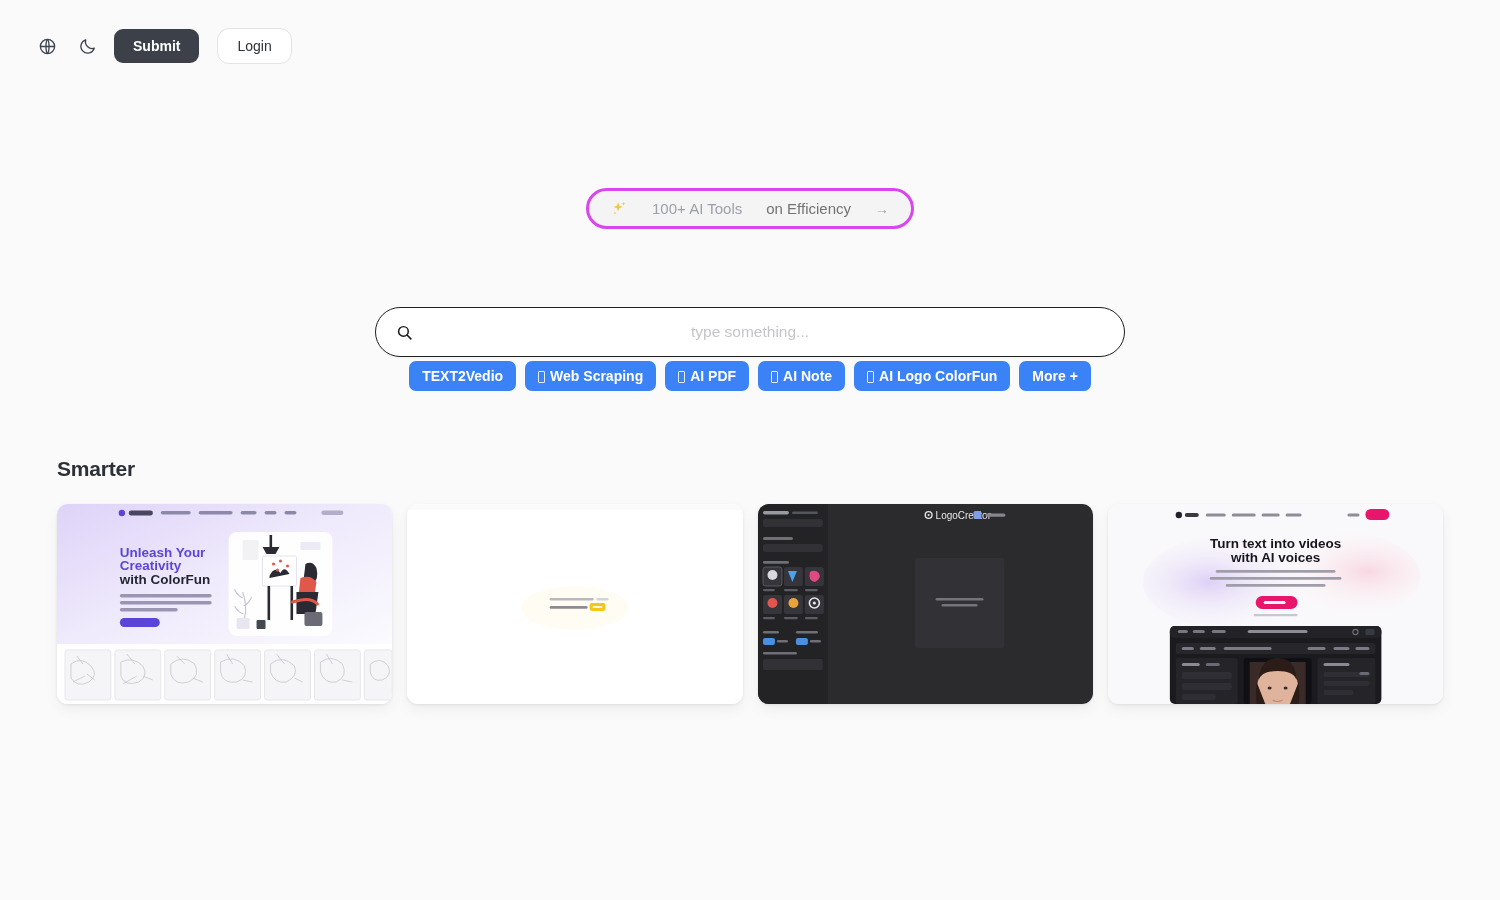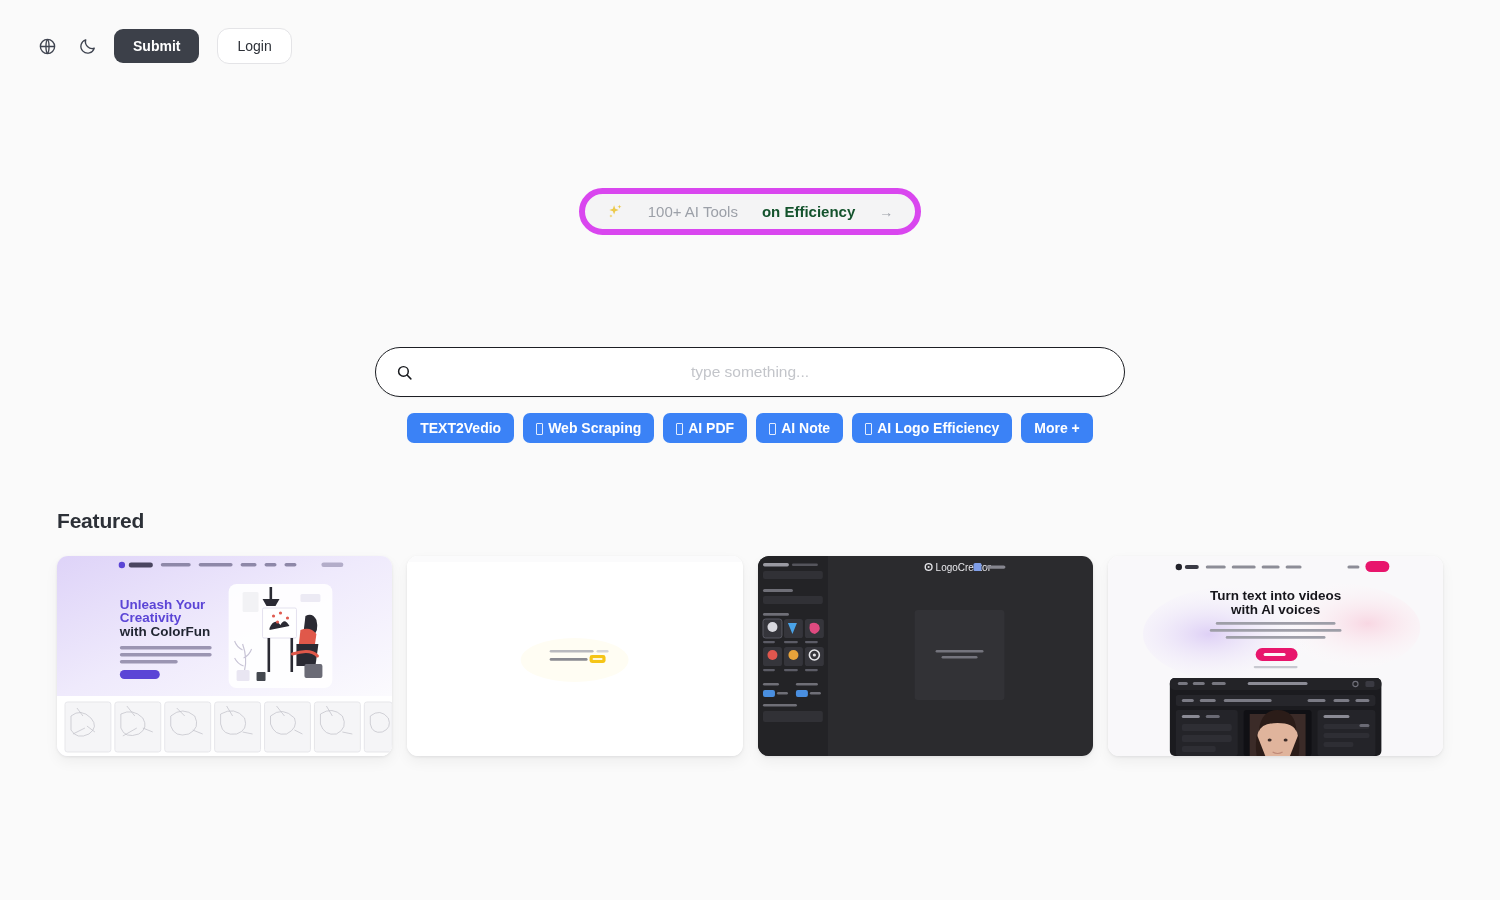--- a/index.html
+++ b/index.html
@@ -39,41 +39,41 @@
     padding: 9px 19px; border-radius: 12px;
     border: 1px solid #e4e4e7; cursor: pointer; font-family: inherit;
     margin-left: 4px;
     text-align: center;
   }
 
   
   .hero { text-align: center; padding-top: 96px; }
   .hero-badge {
     display: inline-flex; align-items: center; gap: 24px;
-    background: #f4f4f5; border: 6px solid #d946ef;
+    background: #f4f4f5; border: 3px solid #d946ef;
     border-radius: 999px; padding: 9px 22px;
     font-size: 15px; cursor: pointer;
   }
   .badge-spark { width: 17px; height: 17px; display: block; }
   .badge-light { color: #9ca0a8; }
-  .badge-dark { color: #14532d; font-weight: bold; }
+  .badge-dark { color: #737373; }
   .badge-arrow { color: #9ca0a8; font-size: 14px; }
 
   .hero-title {
     margin: 36px auto 0;
     width: 880px;
     font-size: 65px; line-height: 78px;
     font-weight: 700; letter-spacing: -1.4px;
     background: linear-gradient(100deg, #24272c 0%, #2e3138 30%, #4a4e57 52%, #6d717a 70%, #8e9199 88%);
     -webkit-background-clip: text; background-clip: text;
     -webkit-text-fill-color: transparent; color: transparent;
   }
 
   
-  .search-wrap { margin-top: 112px; display: flex; justify-content: center; }
+  .search-wrap { margin-top: 78px; display: flex; justify-content: center; }
   .search-box {
     width: 750px; height: 50px;
     background: #ffffff;
     border: 1.6px solid #1d1f24;
     border-radius: 999px;
     display: flex; align-items: center;
     position: relative;
     box-shadow: 0 1px 2px rgba(0,0,0,0.04);
   }
   .search-icon { position: absolute; left: 20px; width: 17px; height: 17px; color: #16181c; }
@@ -81,21 +81,21 @@
     width: 100%; height: 100%;
     border: none; outline: none; background: transparent;
     text-align: center;
     font-size: 15.5px; font-family: inherit; color: #2b2e33;
     border-radius: 999px;
   }
   .search-input::placeholder { color: #c3c5ca; }
 
   
   .tags {
-    margin-top: 16px;
+    margin-top: 4px;
     display: flex; justify-content: center; align-items: center;
     gap: 9px; flex-wrap: wrap;
   }
   .tag {
     background: #3b82f6; color: #ffffff;
     font-size: 14px; font-weight: 600;
     padding: 6px 13px; border-radius: 7px;
     cursor: pointer; white-space: nowrap;
     display: inline-flex; align-items: center; gap: 5px;
     line-height: 1.3;
@@ -191,30 +191,30 @@
     <span class="tag">
       <i class="tofu"></i>
       <span>AI PDF</span>
     </span>
     <span class="tag">
       <i class="tofu"></i>
       <span>AI Note</span>
     </span>
     <span class="tag">
       <i class="tofu"></i>
-      <span>AI Logo Efficiency</span>
+      <span>AI Logo ColorFun</span>
     </span>
     <span class="tag">
       <span>More +</span>
     </span>
   </div>
 </div>
 
 <div class="featured">
-  <div class="featured-title">Featured</div>
+  <div class="featured-title">Smarter</div>
 
   <div class="cards">
 
     <div class="card">
       <svg viewBox="0 0 336 200" preserveAspectRatio="none">
         <defs>
           <linearGradient id="cfbg" x1="0" y1="0" x2="0.75" y2="1">
             <stop offset="0%" stop-color="#ded3f8"></stop>
             <stop offset="45%" stop-color="#efeafc"></stop>
             <stop offset="100%" stop-color="#fdfdfe"></stop>

